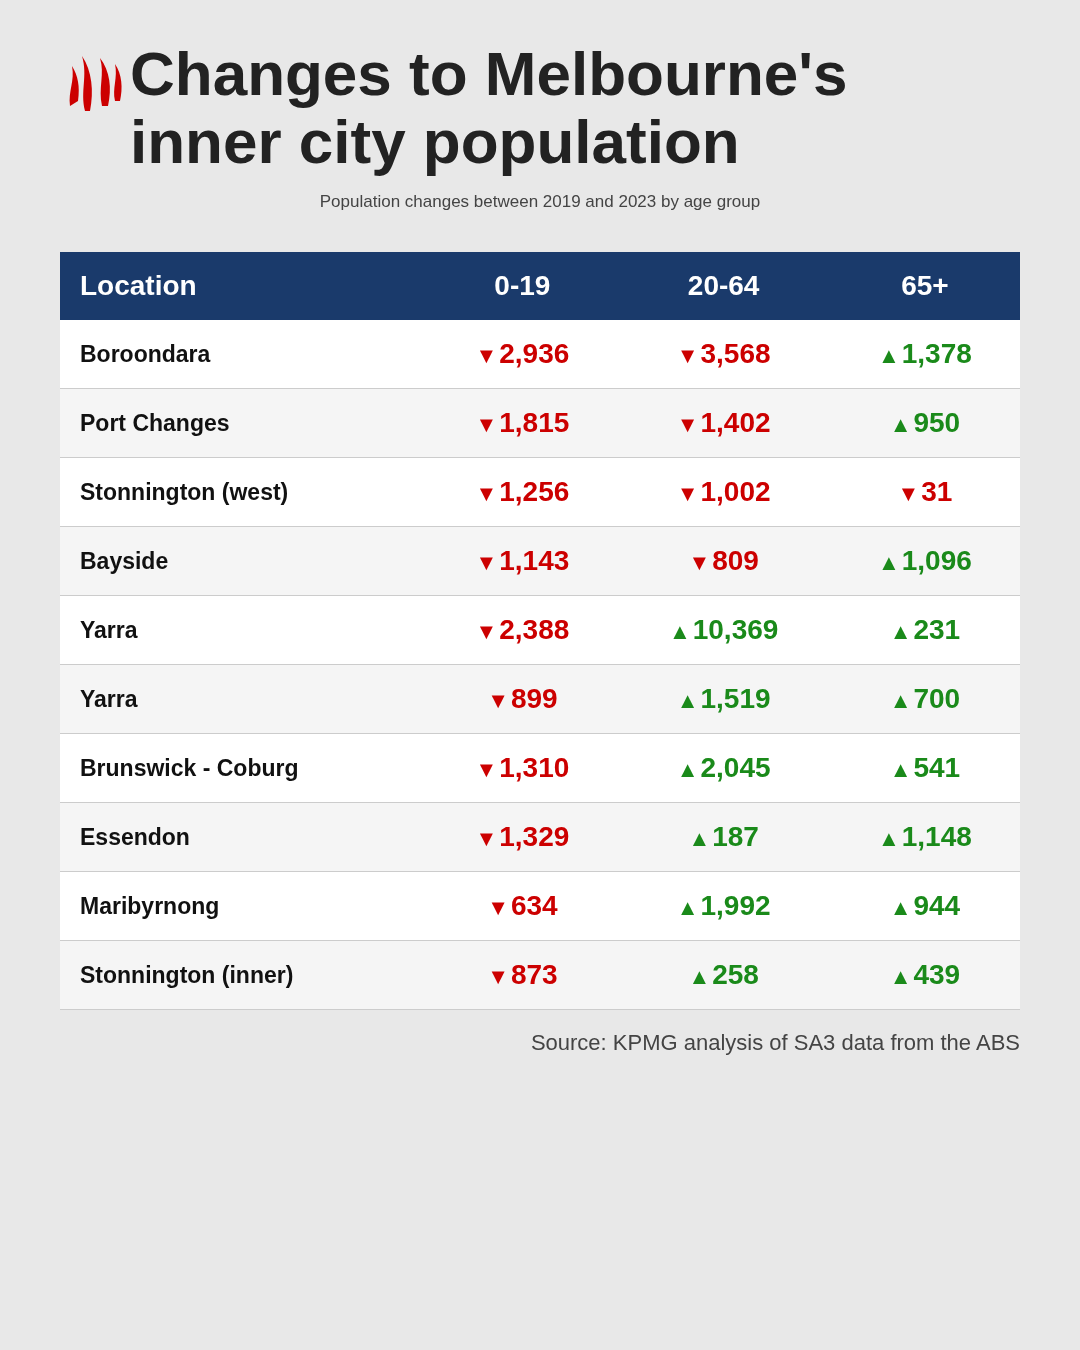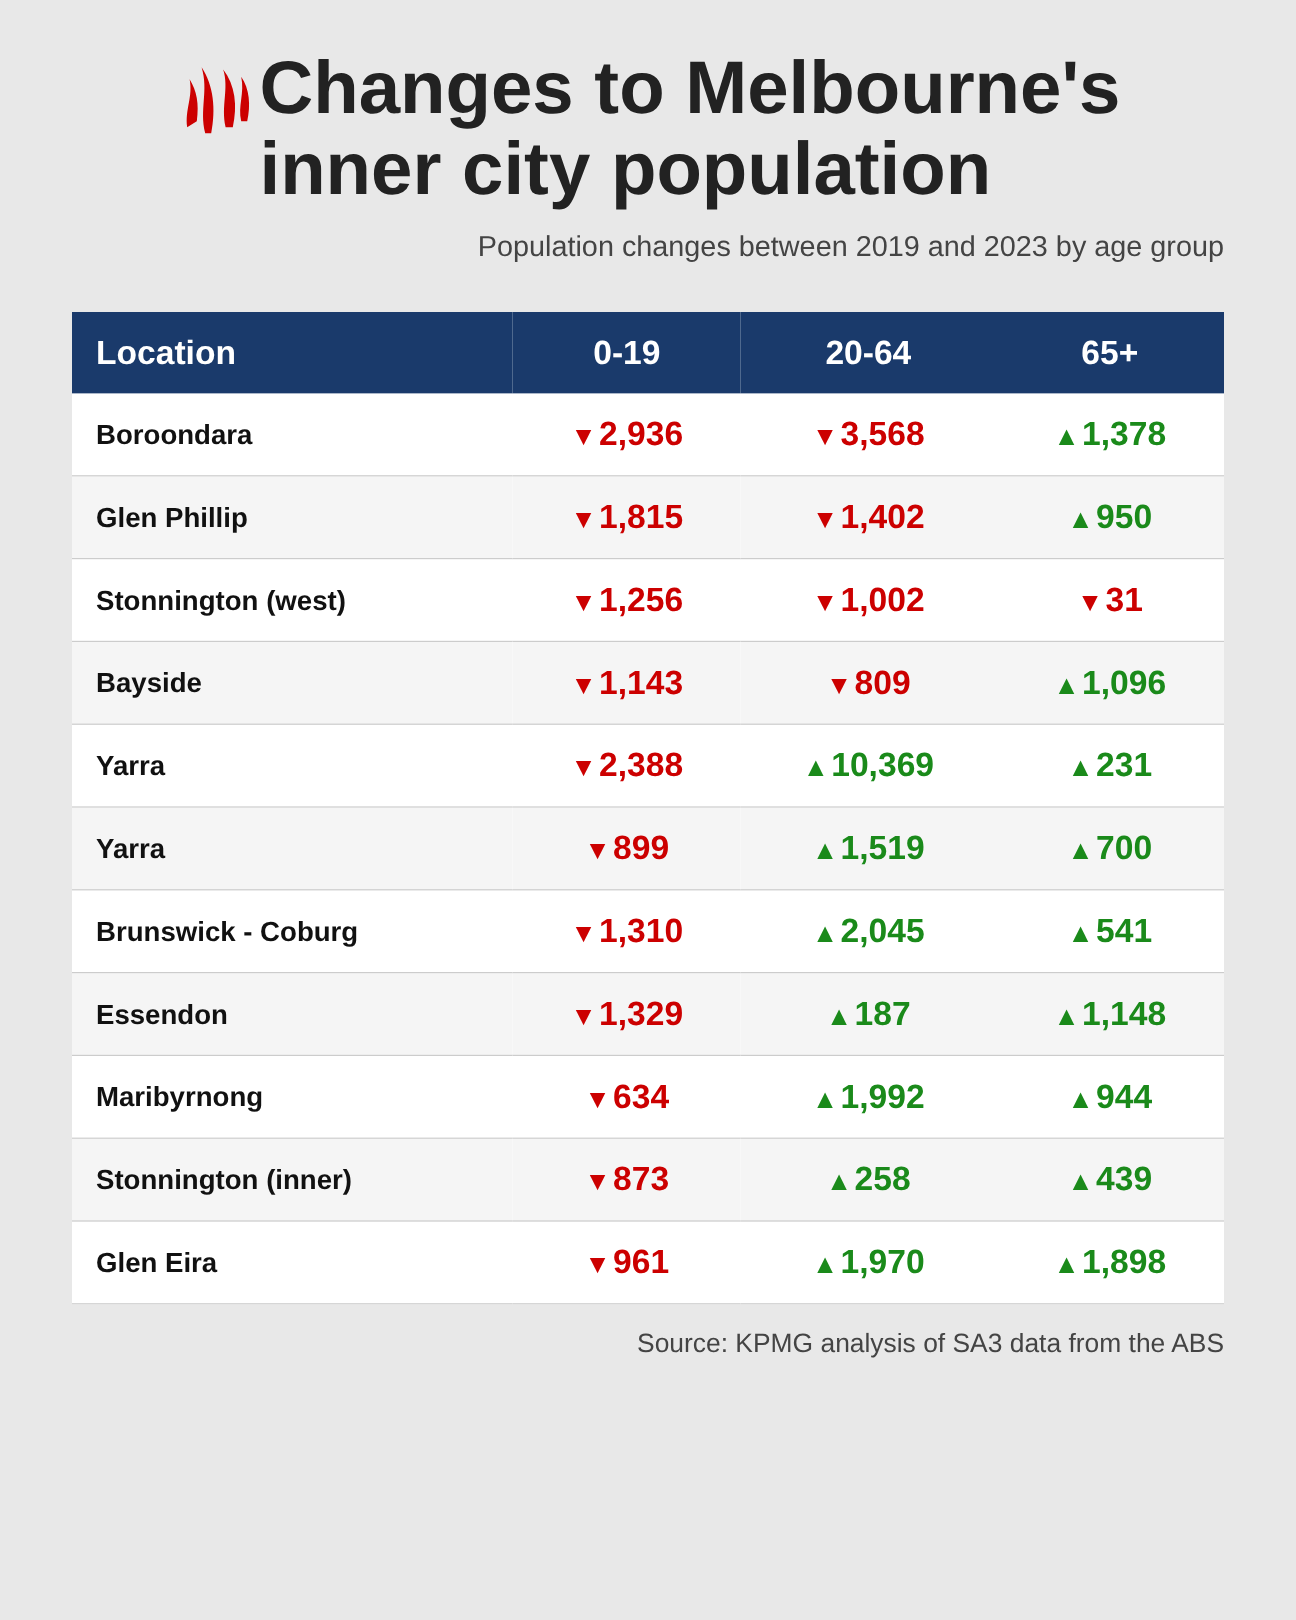--- a/index.html
+++ b/index.html
@@ -19,42 +19,41 @@
       width: 100%;
       display: flex;
       flex-direction: column;
       margin-bottom: 20px;
     }
 
     .title-row {
       display: flex;
       align-items: flex-start;
       margin-bottom: 16px;
-      justify-content: center;
     }
 
     .abc-logo {
       width: 70px;
       height: 70px;
       flex-shrink: 0;
       margin-top: 6px;
     }
 
     .main-title {
       font-size: 62px;
       font-weight: 900;
       color: #222;
       line-height: 1.1;
     }
 
     .subtitle {
-      font-size: 24px;
+      font-size: 17px;
       color: #444;
       font-weight: 400;
-      text-align: right;
+      text-align: center;
       margin-bottom: 20px;
     }
 
     table {
       width: 100%;
       border-collapse: collapse;
       background: white;
     }
 
     thead tr {
@@ -168,21 +167,21 @@
     </tr>
   </thead>
   <tbody id="table-body">
   <tr>
         <td>Boroondara</td>
         <td><span class="down arrow-down">2,936</span></td>
         <td><span class="down arrow-down">3,568</span></td>
         <td><span class="up arrow-up">1,378</span></td>
       </tr>
       <tr>
-        <td>Glen Phillip</td>
+        <td>Port Changes</td>
         <td><span class="down arrow-down">1,815</span></td>
         <td><span class="down arrow-down">1,402</span></td>
         <td><span class="up arrow-up">950</span></td>
       </tr>
       <tr>
         <td>Stonnington (west)</td>
         <td><span class="down arrow-down">1,256</span></td>
         <td><span class="down arrow-down">1,002</span></td>
         <td><span class="down arrow-down">31</span></td>
       </tr>
@@ -221,22 +220,16 @@
         <td><span class="down arrow-down">634</span></td>
         <td><span class="up arrow-up">1,992</span></td>
         <td><span class="up arrow-up">944</span></td>
       </tr>
       <tr>
         <td>Stonnington (inner)</td>
         <td><span class="down arrow-down">873</span></td>
         <td><span class="up arrow-up">258</span></td>
         <td><span class="up arrow-up">439</span></td>
       </tr>
-      <tr>
-        <td>Glen Eira</td>
-        <td><span class="down arrow-down">961</span></td>
-        <td><span class="up arrow-up">1,970</span></td>
-        <td><span class="up arrow-up">1,898</span></td>
-      </tr>
     </tbody>
 </table>
 
 <div class="source">Source: KPMG analysis of SA3 data from the ABS</div>
 
 </body></html>

